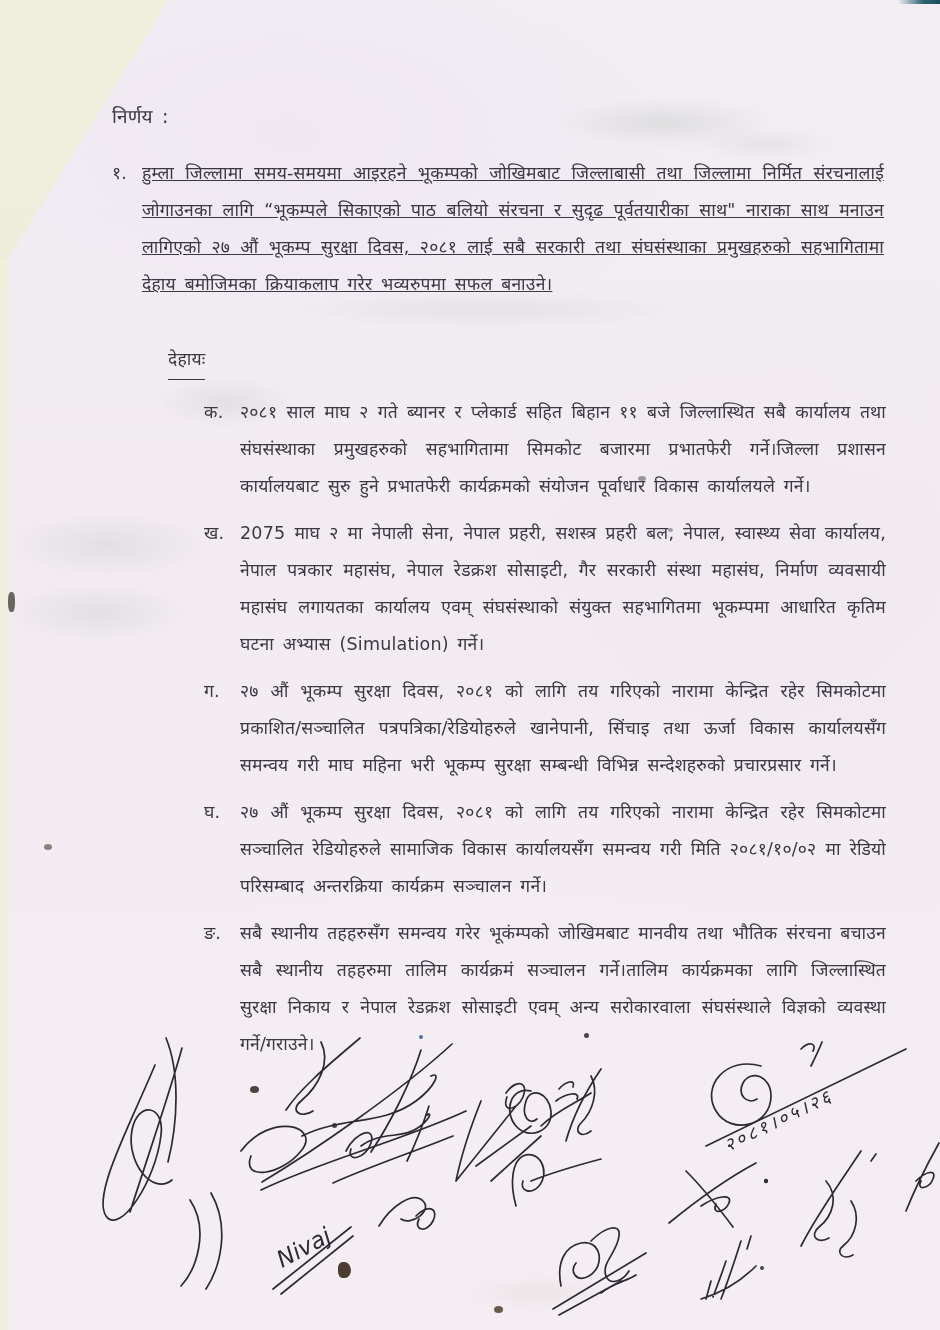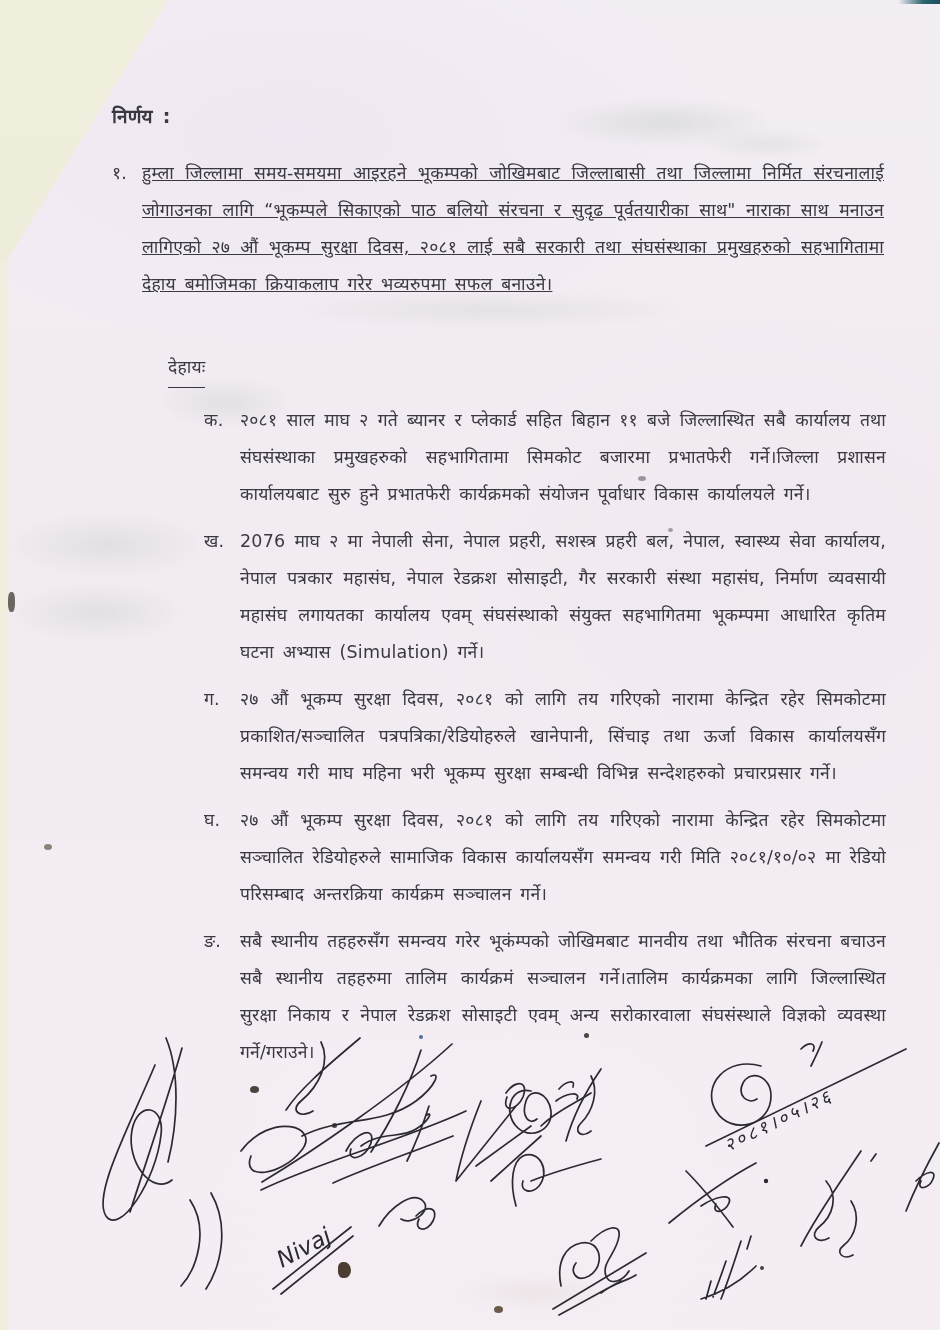--- a/index.html
+++ b/index.html
@@ -28,26 +28,26 @@
   .corner-mark-tr{
     position:absolute;right:0;top:0;width:42px;height:4px;
     background:linear-gradient(90deg,rgba(35,90,100,0),#2c6570 60%,#1d4e5c);
   }
   .content{
     position:absolute;left:112px;top:98px;width:776px;
     color:#3a3942;
     font-size:17.5px;line-height:37px;
     letter-spacing:.2px;word-spacing:3px;
   }
-  .doc-title{margin:0 0 20px 0;font-size:19px;font-weight:bold;}
+  .doc-title{margin:0 0 20px 0;font-size:19px;font-weight:normal;}
   .decision-row{display:flex;margin-bottom:30px;}
   .decision-no{width:30px;flex:0 0 30px;}
   .decision-body{width:742px;text-align:justify;text-decoration:underline;}
   .sublist-heading{
-    margin:16px 0 14px 56px;display:inline-block;
+    margin:8px 0 14px 56px;display:inline-block;
     border-bottom:1.6px solid #3a3942;padding-bottom:1px;
   }
   .sub-wrap{margin-left:92px;}
   .sub-item{display:flex;margin-bottom:10px;}
   .sub-marker{width:36px;flex:0 0 36px;}
   .sub-text{width:646px;text-align:justify;}
   .ghost{
     position:absolute;filter:blur(3px);opacity:.5;border-radius:8px;
     background:radial-gradient(ellipse at 50% 50%, rgba(150,170,150,.45), rgba(150,170,150,0) 75%);
   }
@@ -82,21 +82,21 @@
 
   <span class="sublist-heading">देहायः</span>
 
   <div class="sub-wrap">
     <div class="sub-item">
       <span class="sub-marker">क.</span>
       <span class="sub-text">२०८१ साल माघ २ गते ब्यानर र प्लेकार्ड सहित बिहान ११ बजे जिल्लास्थित सबै कार्यालय तथा संघसंस्थाका प्रमुखहरुको सहभागितामा सिमकोट बजारमा प्रभातफेरी गर्ने।जिल्ला प्रशासन कार्यालयबाट सुरु हुने प्रभातफेरी कार्यक्रमको संयोजन पूर्वाधार विकास कार्यालयले गर्ने।</span>
     </div>
     <div class="sub-item">
       <span class="sub-marker">ख.</span>
-      <span class="sub-text">2076 माघ २ मा नेपाली सेना, नेपाल प्रहरी, सशस्त्र प्रहरी बल, नेपाल, स्वास्थ्य सेवा कार्यालय, नेपाल पत्रकार महासंघ, नेपाल रेडक्रश सोसाइटी, गैर सरकारी संस्था महासंघ, निर्माण व्यवसायी महासंघ लगायतका कार्यालय एवम् संघसंस्थाको संयुक्त सहभागितमा भूकम्पमा आधारित कृतिम घटना अभ्यास (Simulation) गर्ने।</span>
+      <span class="sub-text">2075 माघ २ मा नेपाली सेना, नेपाल प्रहरी, सशस्त्र प्रहरी बल, नेपाल, स्वास्थ्य सेवा कार्यालय, नेपाल पत्रकार महासंघ, नेपाल रेडक्रश सोसाइटी, गैर सरकारी संस्था महासंघ, निर्माण व्यवसायी महासंघ लगायतका कार्यालय एवम् संघसंस्थाको संयुक्त सहभागितमा भूकम्पमा आधारित कृतिम घटना अभ्यास (Simulation) गर्ने।</span>
     </div>
     <div class="sub-item">
       <span class="sub-marker">ग.</span>
       <span class="sub-text">२७ औं भूकम्प सुरक्षा दिवस, २०८१ को लागि तय गरिएको नारामा केन्द्रित रहेर सिमकोटमा प्रकाशित/सञ्चालित पत्रपत्रिका/रेडियोहरुले खानेपानी, सिंचाइ तथा ऊर्जा विकास कार्यालयसँग समन्वय गरी माघ महिना भरी भूकम्प सुरक्षा सम्बन्धी विभिन्न सन्देशहरुको प्रचारप्रसार गर्ने।</span>
     </div>
     <div class="sub-item">
       <span class="sub-marker">घ.</span>
       <span class="sub-text">२७ औं भूकम्प सुरक्षा दिवस, २०८१ को लागि तय गरिएको नारामा केन्द्रित रहेर सिमकोटमा सञ्चालित रेडियोहरुले सामाजिक विकास कार्यालयसँग समन्वय गरी मिति २०८१/१०/०२ मा रेडियो परिसम्बाद अन्तरक्रिया कार्यक्रम सञ्चालन गर्ने।</span>
     </div>
     <div class="sub-item">

